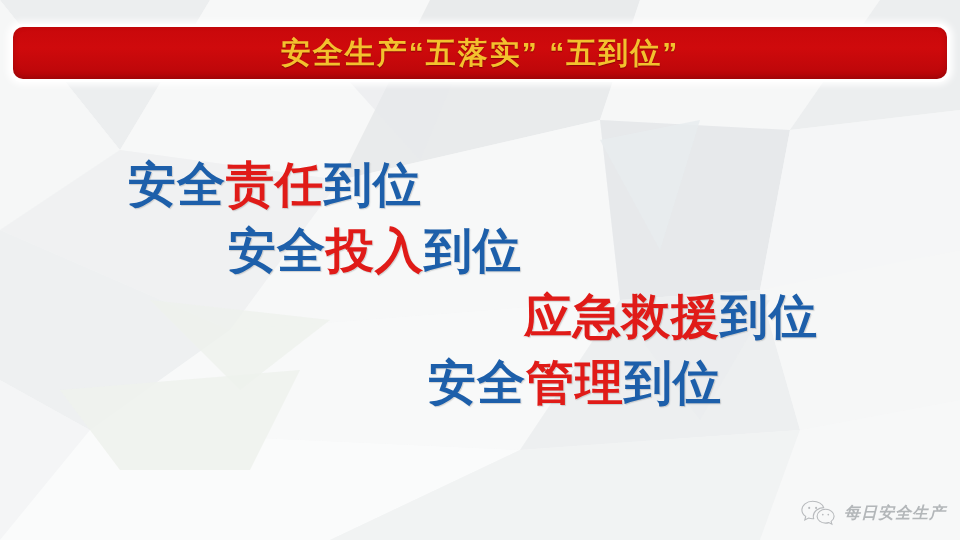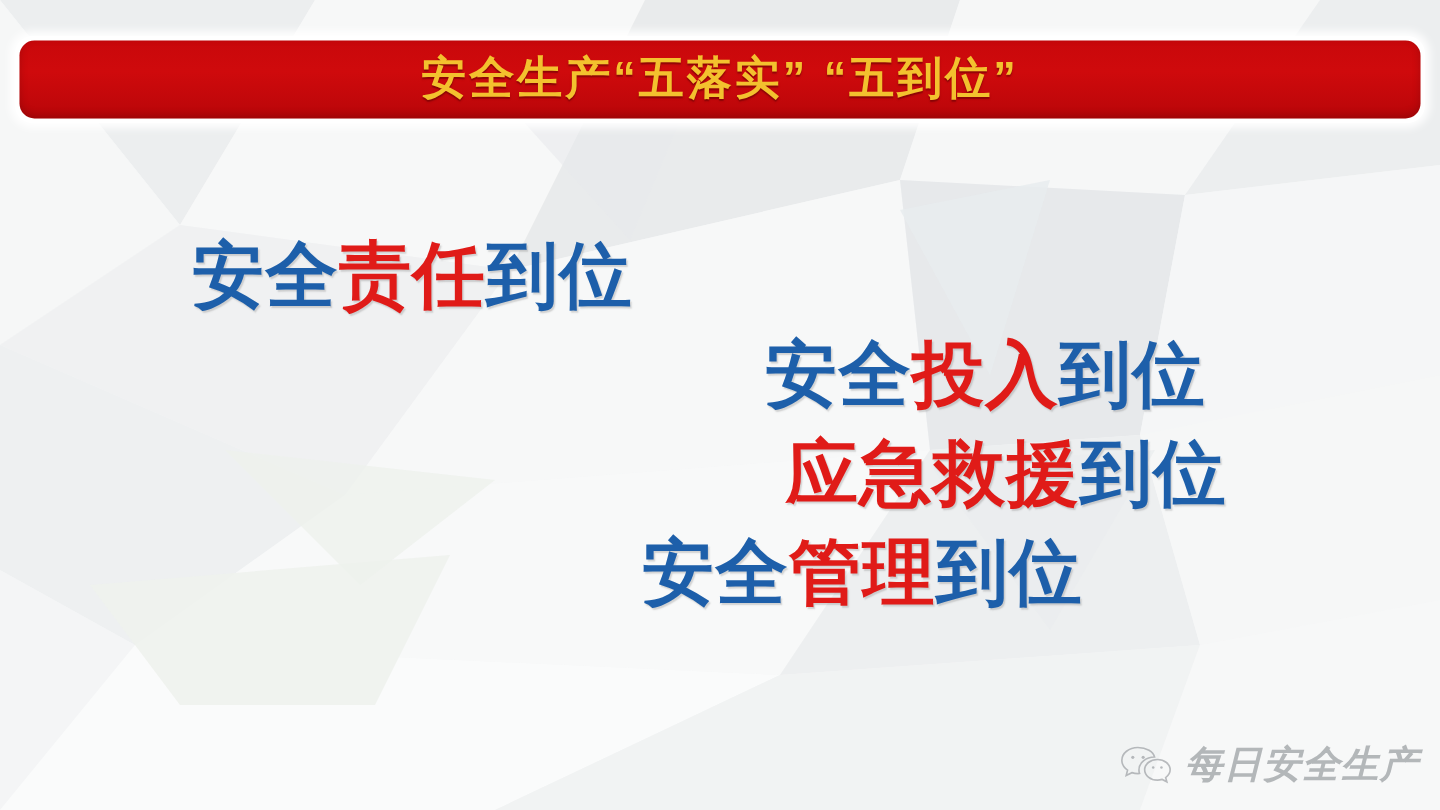--- a/index.html
+++ b/index.html
@@ -73,21 +73,21 @@
   }
   .line {
     font-size: 48px;
     font-weight: bold;
     line-height: 66px;
     letter-spacing: 1px;
     white-space: nowrap;
     text-shadow: 1px 1px 1px rgba(120,120,120,0.30);
   }
   .line-0 { padding-left: 128px; }
-  .line-1 { padding-left: 228px; text-align: right; }
+  .line-1 { padding-left: 228px; }
   .line-2 { padding-left: 328px; }
   .line-3 { padding-left: 428px; }
   .line-4 { padding-left: 524px; }
 
   .seg-blue { color: #1d5faa; }
   .seg-red  { color: #e01b18; }
 
   
   .wechat-badge {
     position: absolute;
@@ -98,21 +98,21 @@
     gap: 9px;
     opacity: 0.55;
   }
   .wechat-icon {
     width: 34px;
     height: 26px;
     display: block;
   }
   .wechat-label {
     color: #7d8287;
-    font-size: 25px;
+    font-size: 16px;
     font-weight: bold;
     letter-spacing: 1px;
     font-style: italic;
     white-space: nowrap;
   }
 </style>
 </head>
 <body>
 
 <div id="slide">

